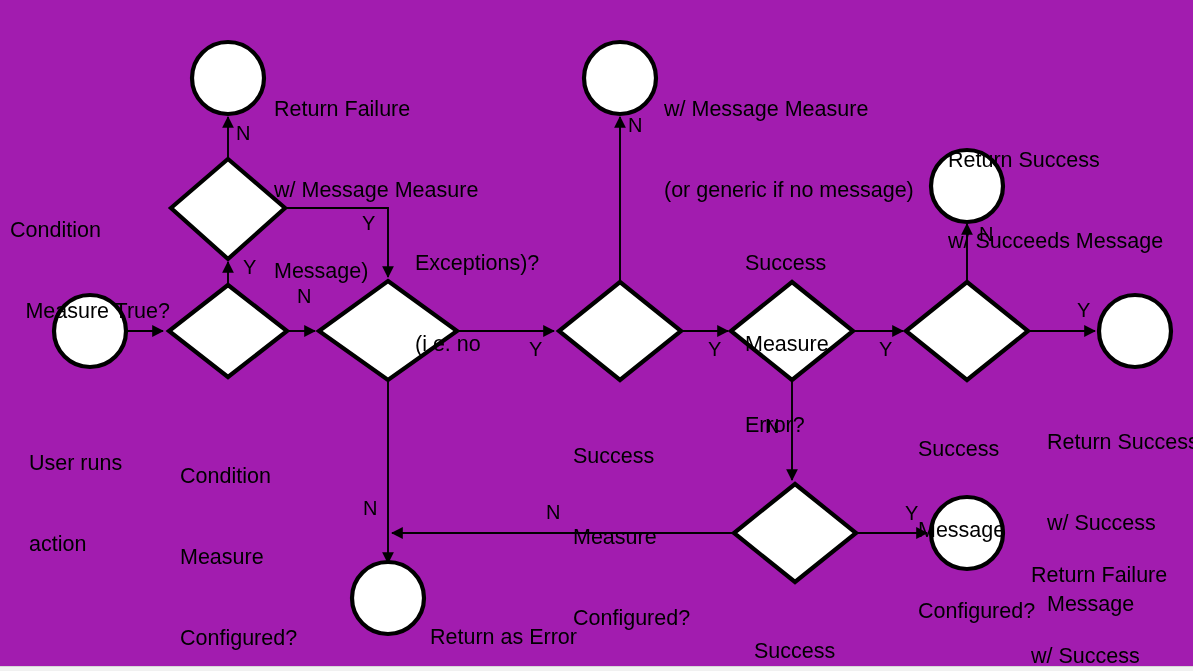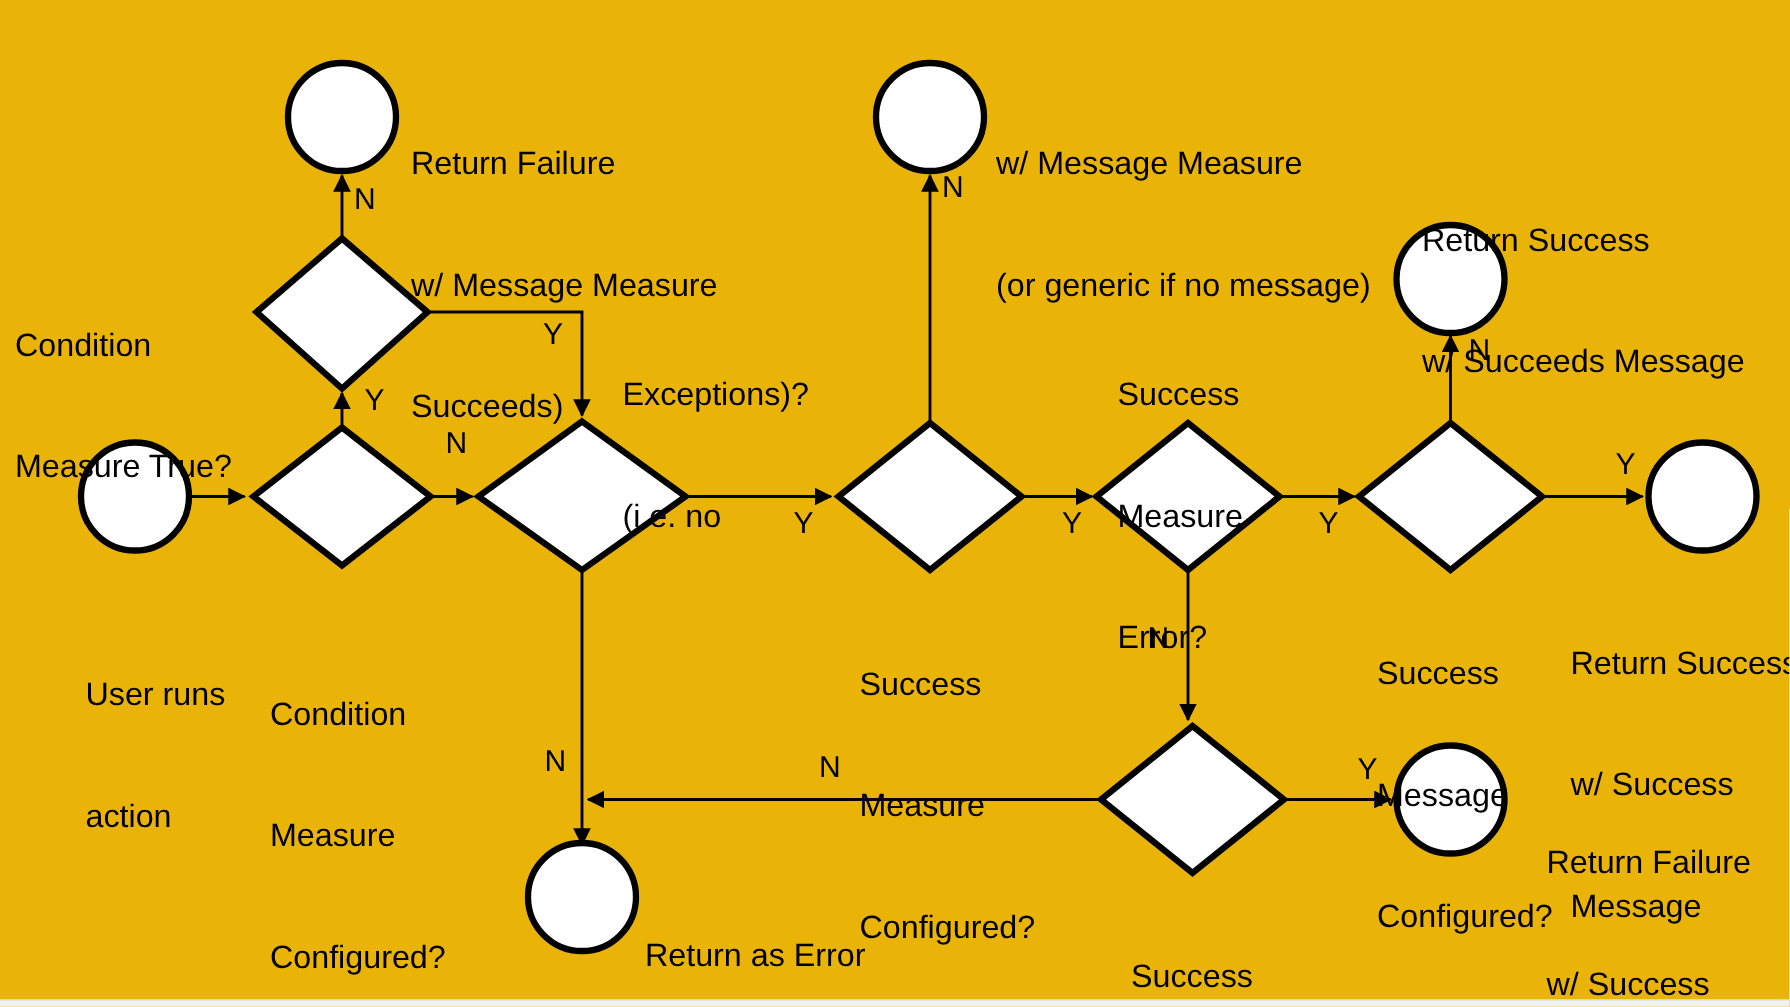--- a/index.html
+++ b/index.html
@@ -4,21 +4,21 @@
 <style>
   html, body {
     margin: 0;
     padding: 0;
     background: #ffffff;
   }
   #canvas {
     position: relative;
     width: 1193px;
     height: 671px;
-    background: #eab308;
+    background: #a21caf;
     font-family: "Liberation Sans", sans-serif;
     overflow: hidden;
   }
   #flow-svg {
     position: absolute;
     left: 0;
     top: 0;
     width: 1193px;
     height: 671px;
   }
@@ -131,50 +131,50 @@
     <polygon class="node-shape decision" points="792,282 853,331 792,380 731,331"></polygon>
 
     <polygon class="node-shape decision" points="967,282 1028,331 967,380 906,331"></polygon>
 
     <polygon class="node-shape decision" points="795,484 856,533 795,582 734,533"></polygon>
   </svg>
 
   <div class="label" style="left:274px; top:42px;">
     <div>Return Failure</div>
     <div>w/ Message Measure</div>
-    <div>Succeeds)</div>
+    <div>Message)</div>
   </div>
 
   <div class="label" style="left:664px; top:42px;">
     <div>w/ Message Measure</div>
     <div>(or generic if no message)</div>
   </div>
 
   <div class="label" style="left:948px; top:93px;">
     <div>Return Success</div>
     <div>w/ Succeeds Message</div>
   </div>
 
   <div class="label ta-right" style="left:10px; top:163px; width:160px;">
     <div style="text-align:left;">Condition</div>
-    <div style="text-align:left;">Measure True?</div>
+    <div style="text-align:right;">Measure True?</div>
   </div>
 
   <div class="label" style="left:415px; top:196px;">
     <div>Exceptions)?</div>
     <div>(i.e. no</div>
   </div>
 
   <div class="label" style="left:745px; top:196px;">
     <div>Success</div>
     <div>Measure</div>
     <div>Error?</div>
   </div>
 
-  <div class="label" style="left:29px; top:396px;margin-left:28px;">
+  <div class="label" style="left:29px; top:396px;">
     <div>User runs</div>
     <div>action</div>
   </div>
 
   <div class="label" style="left:180px; top:409px;">
     <div>Condition</div>
     <div>Measure</div>
     <div>Configured?</div>
   </div>
 

